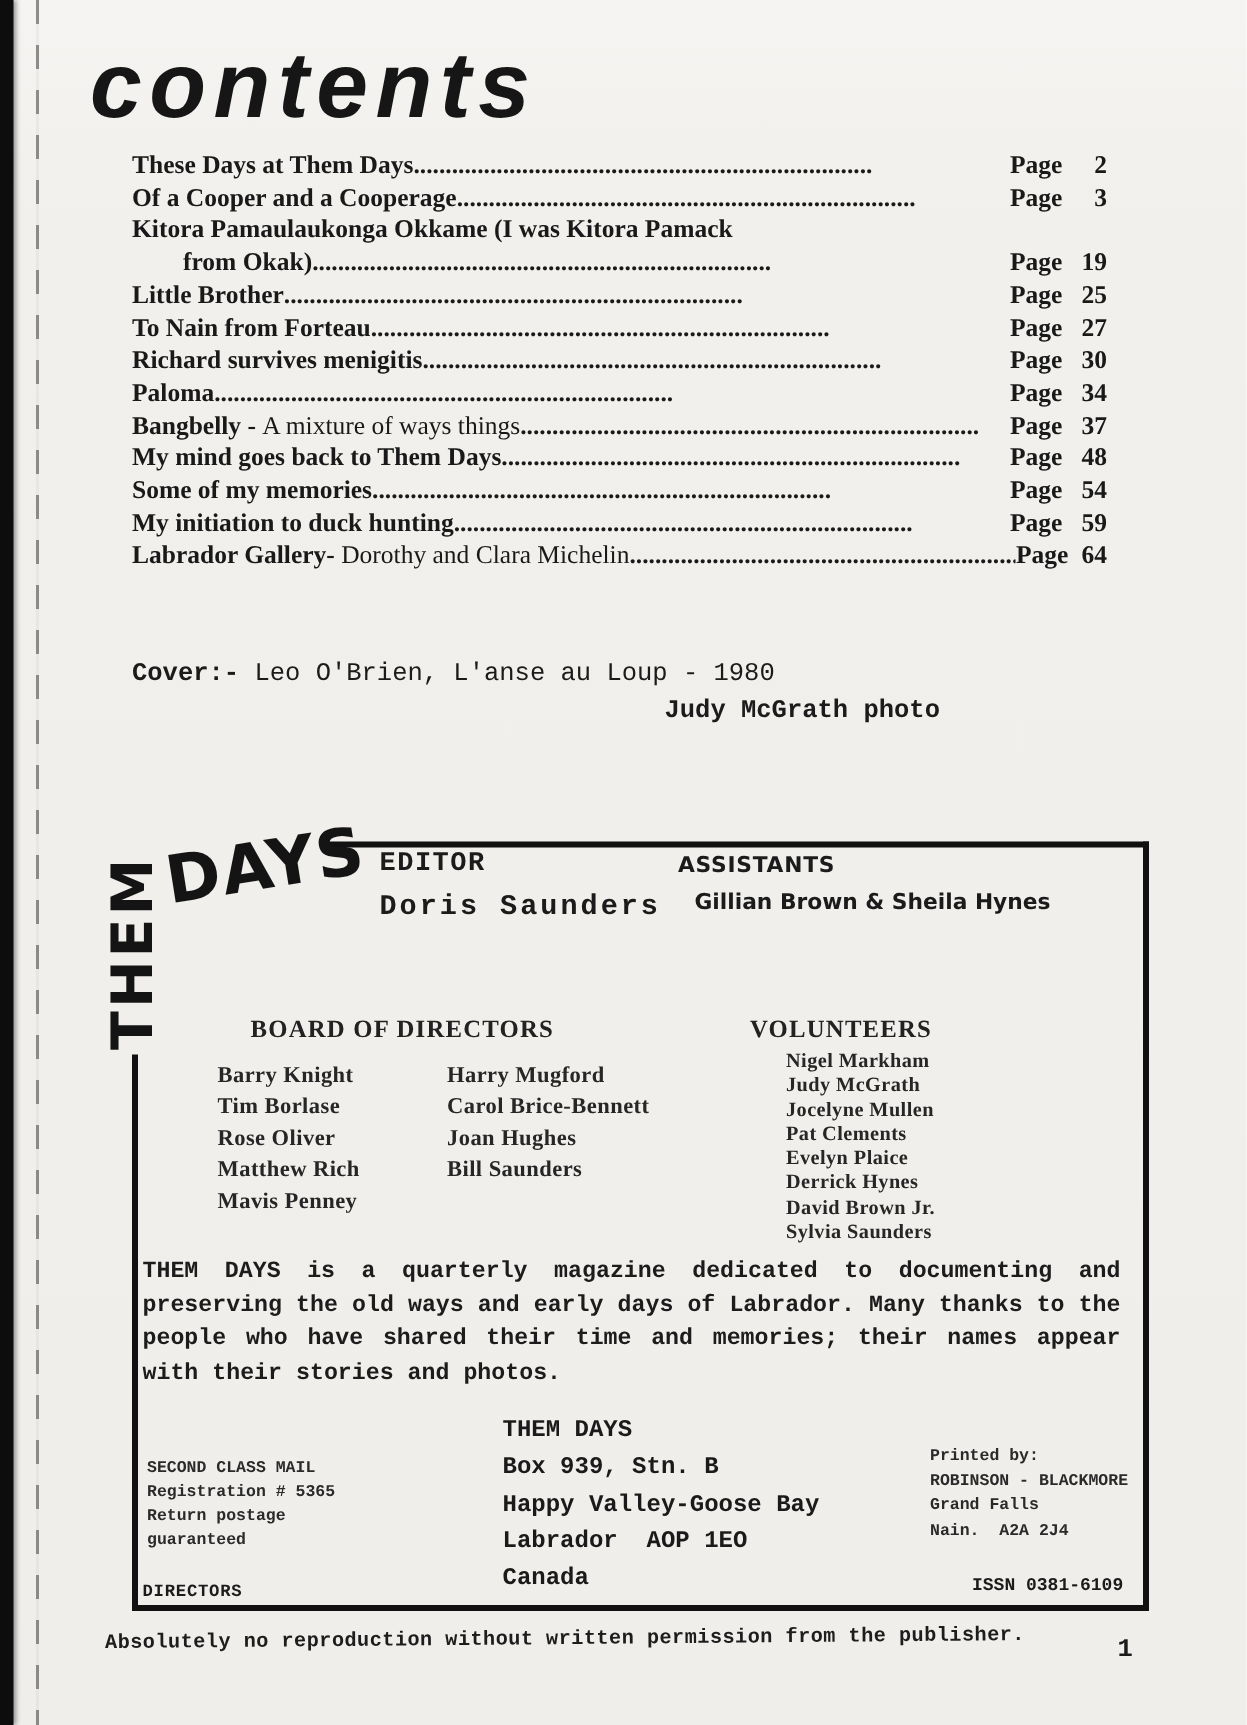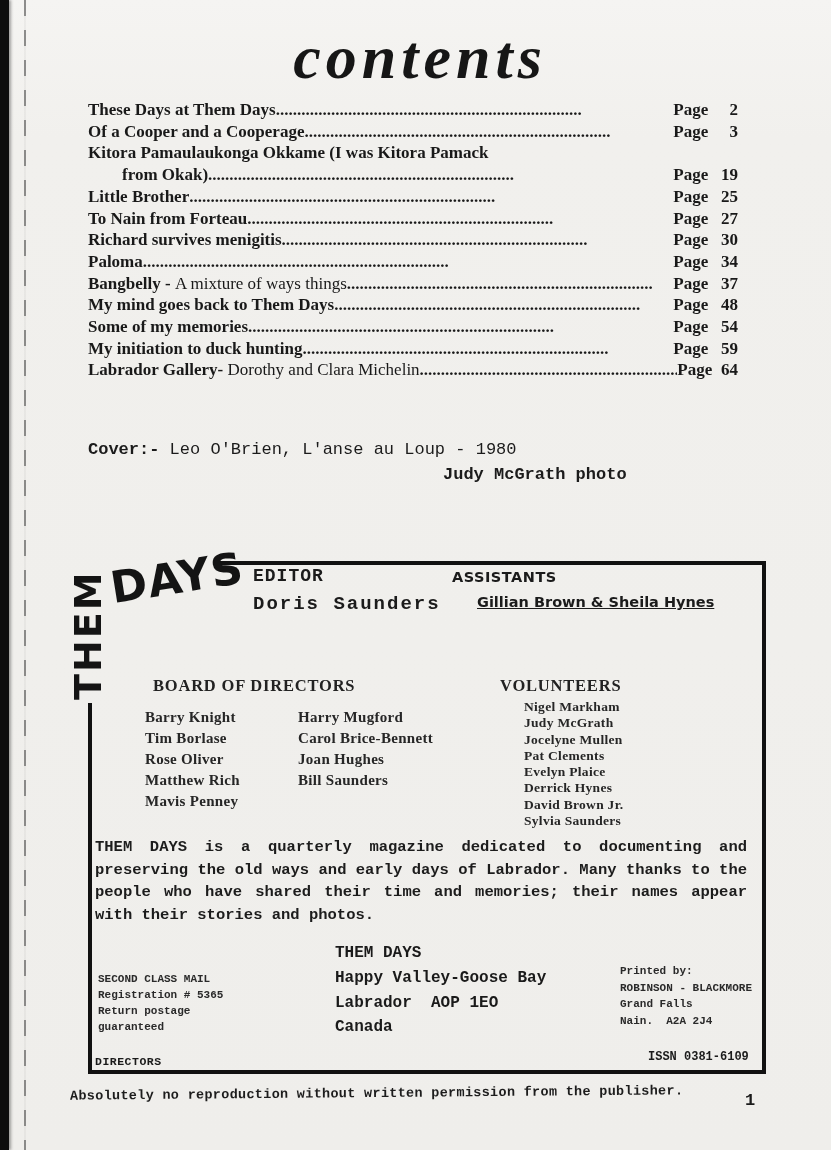--- a/index.html
+++ b/index.html
@@ -16,22 +16,22 @@
   }
   .scan-crease {
     position:absolute; left:24px; top:0; bottom:0; width:2px;
     background:repeating-linear-gradient(180deg,
       rgba(45,45,45,.65) 0 16px, rgba(45,45,45,.06) 16px 30px);
     opacity:.8;
   }
 
   
   .title {
-    position:absolute; left:60px; top:22px; width:720px; text-align:center;
-    font-family:Liberation Serif, serif; font-style:italic; font-weight:bold;
+    position:absolute; left:60px; top:22px; width:720px; 
+    font-family:Liberation Sans, sans-serif; font-style:italic; font-weight:bold;
     font-size:62px; letter-spacing:5px; color:#161616;
   }
 
   
   .toc { position:absolute; left:88px; top:99px; width:650px;
          font:bold 17px/21.7px "Liberation Mono", monospace; color:#191919; }
   .toc-row { display:flex; align-items:baseline;font-family:Liberation Serif, serif; }
   .toc-row.indent { padding-left:4ch; }
   .toc-title { white-space:pre; }
   .toc-title-light { white-space:pre; font-weight:normal; }
@@ -62,24 +62,24 @@
     font-family:"DejaVu Sans", sans-serif; font-weight:bold; font-size:38px;
     letter-spacing:2px; color:#141414;
     transform:rotate(-90deg); transform-origin:left top; }
 
   
   .editor { position:absolute; left:228px; top:566px;margin-left:25px; }
   .editor-heading { font:bold 18px "Liberation Mono", monospace; letter-spacing:1px; }
   .editor-name { font:bold 19px "Liberation Mono", monospace; letter-spacing:2px; margin-top:7px; }
   .assistants { position:absolute; left:452px; top:569px; }
   .assistants-heading { font:bold 14.5px "DejaVu Sans", sans-serif; letter-spacing:.5px; }
-  .assistants-names { font:bold 14.5px "DejaVu Sans", sans-serif; margin-top:9px; margin-left:25px;text-decoration:underline; }
-
-  
-  .board-heading { position:absolute; left:153px; top:676px;
+  .assistants-names { font:bold 14.5px "DejaVu Sans", sans-serif; margin-top:9px; margin-left:11px; }
+
+  
+  .board-heading { position:absolute; left:167px; top:676px;
     font:bold 16.5px "Liberation Serif", serif; letter-spacing:.8px; color:#222; }
   .board-col { position:absolute; top:707px;
     font:bold 15px/21px "Liberation Serif", serif; letter-spacing:.3px; color:#262626; }
   .board-col1 { left:145px; } .board-col2 { left:298px; }
   .vol-heading { position:absolute; left:500px; top:676px;
     font:bold 16.5px "Liberation Serif", serif; letter-spacing:.8px; color:#222; }
   .vol-names { position:absolute; left:524px; top:699px;
     font:bold 13.5px/16.3px "Liberation Serif", serif; letter-spacing:.3px; color:#262626; }
 
   
@@ -251,20 +251,21 @@
   <p class="about"><span class="about-lead">THEM DAYS</span><span> is a quarterly magazine dedicated to documenting and preserving the old ways and early days of Labrador.  Many thanks to the people who have shared their time and memories; their names appear with their stories and photos.</span></p>
 
   <div class="mailing">
       <div class="pre-line">SECOND CLASS MAIL</div>
       <div class="pre-line">Registration # 5365</div>
       <div class="pre-line">Return postage</div>
       <div class="pre-line">guaranteed</div>
     </div>
   <div class="address">
       <div class="pre-line">THEM DAYS</div>
+      <div class="pre-line">Box 939, Stn. B</div>
       <div class="pre-line">Happy Valley-Goose Bay</div>
       <div class="pre-line">Labrador  AOP 1EO</div>
       <div class="pre-line">Canada</div>
     </div>
   <div class="printer">
       <div class="pre-line">Printed by:</div>
       <div class="pre-line">ROBINSON - BLACKMORE</div>
       <div class="pre-line">Grand Falls</div>
       <div class="pre-line">Nain.  A2A 2J4</div>
     </div>

